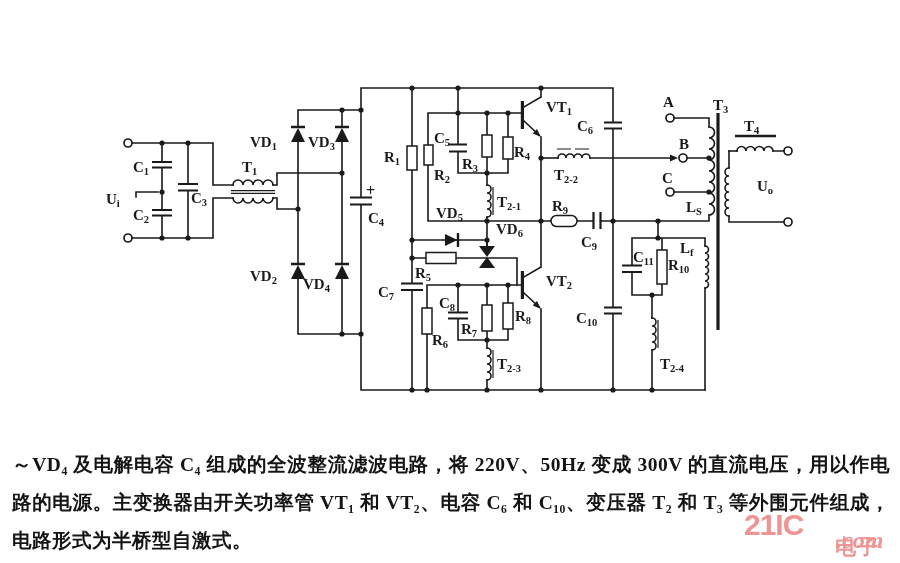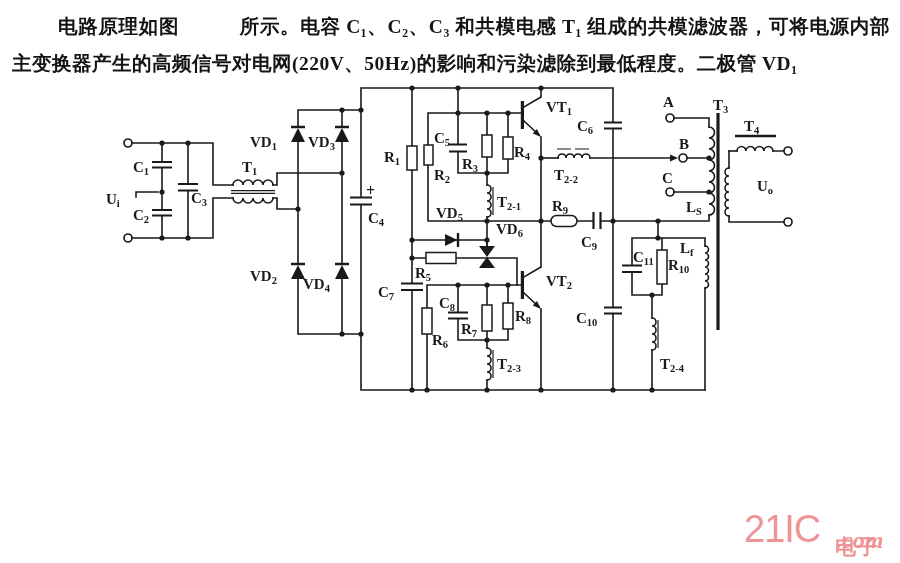--- a/index.html
+++ b/index.html
@@ -16,31 +16,30 @@
   .core2{fill:none;stroke:#1a1a1a;stroke-width:2.6;}
   .plate{fill:none;stroke:#1a1a1a;stroke-width:2.2;}
   .bar{fill:none;stroke:#1a1a1a;stroke-width:2.4;}
   .comp{fill:#ffffff;stroke:#1a1a1a;stroke-width:1.5;}
   .fb{fill:#1a1a1a;stroke:none;}
   .dot{fill:#1a1a1a;}
   .term{fill:#ffffff;stroke:#1a1a1a;stroke-width:1.7;}
   .lbl{font:bold 15px "Liberation Serif","DejaVu Serif",serif;fill:#1a1a1a;}
   .lblp{font:bold 16px "Liberation Serif","DejaVu Serif",serif;fill:#1a1a1a;}
   .watermark span{position:absolute;color:#ee9494;}
-  .wm-brand{left:744px;top:508px;font-size:38px;font-weight:400;letter-spacing:-1px;
+  .wm-brand{left:744px;top:508px;font-size:30px;font-weight:700;letter-spacing:-1px;
             font-family:"Liberation Sans","DejaVu Sans",sans-serif;}
   .wm-site{left:835px;top:533px;font-size:21px;font-weight:700;letter-spacing:1px;}
   .wm-com{left:836px;top:527px;font-size:24px;font-weight:700;font-style:italic;}
 </style>
 </head>
 <body>
 
 <div class="page">
 
-  <p class="para para-top">电路原理如图　　　所示。电容 C₁、C₂、C₃ 和共模电感 T₁ 组成的共模滤波器，可将电源内部主变换器产生的高频信号对电网(220V、50Hz)的影响和污染滤除到最低程度。二极管 VD₁</p>
 
   <svg class="circuit" width="900" height="563" viewBox="0 0 900 563">
 
     <g>
       <circle class="term" cx="128" cy="143" r="4"></circle>
       <circle class="term" cx="128" cy="238" r="4"></circle>
       <path class="w" d="M132,143 H213 M132,238 H213
                          M162,143 V162 M162,168 V210 M162,216 V238
                          M188,143 V184 M188,191 V238
                          M136,197 V192 H158
@@ -261,19 +260,20 @@
         <circle class="dot" cx="541" cy="390" r="2.6"></circle>
       <circle class="dot" cx="613" cy="390" r="2.6"></circle>
         <circle class="dot" cx="652" cy="390" r="2.6"></circle>
       <circle class="dot" cx="658" cy="238" r="2.6"></circle>
         <circle class="dot" cx="652" cy="295" r="2.6"></circle>
       <circle class="dot" cx="709" cy="158" r="2.6"></circle>
         <circle class="dot" cx="709" cy="192" r="2.6"></circle>
     </g>
   </svg>
 
+  <p class="para para-bottom">～VD₄ 及电解电容 C₄ 组成的全波整流滤波电路，将 220V、50Hz 变成 300V 的直流电压，用以作电路的电源。主变换器由开关功率管 VT₁ 和 VT₂、电容 C₆ 和 C₁₀、变压器 T₂ 和 T₃ 等外围元件组成，电路形式为半桥型自激式。</p>
 
   <div class="watermark">
     <span class="wm-brand">21IC</span>
     <span class="wm-site">电子网</span>
     <span class="wm-com">.com</span>
   </div>
 </div>
 
 </body></html>

